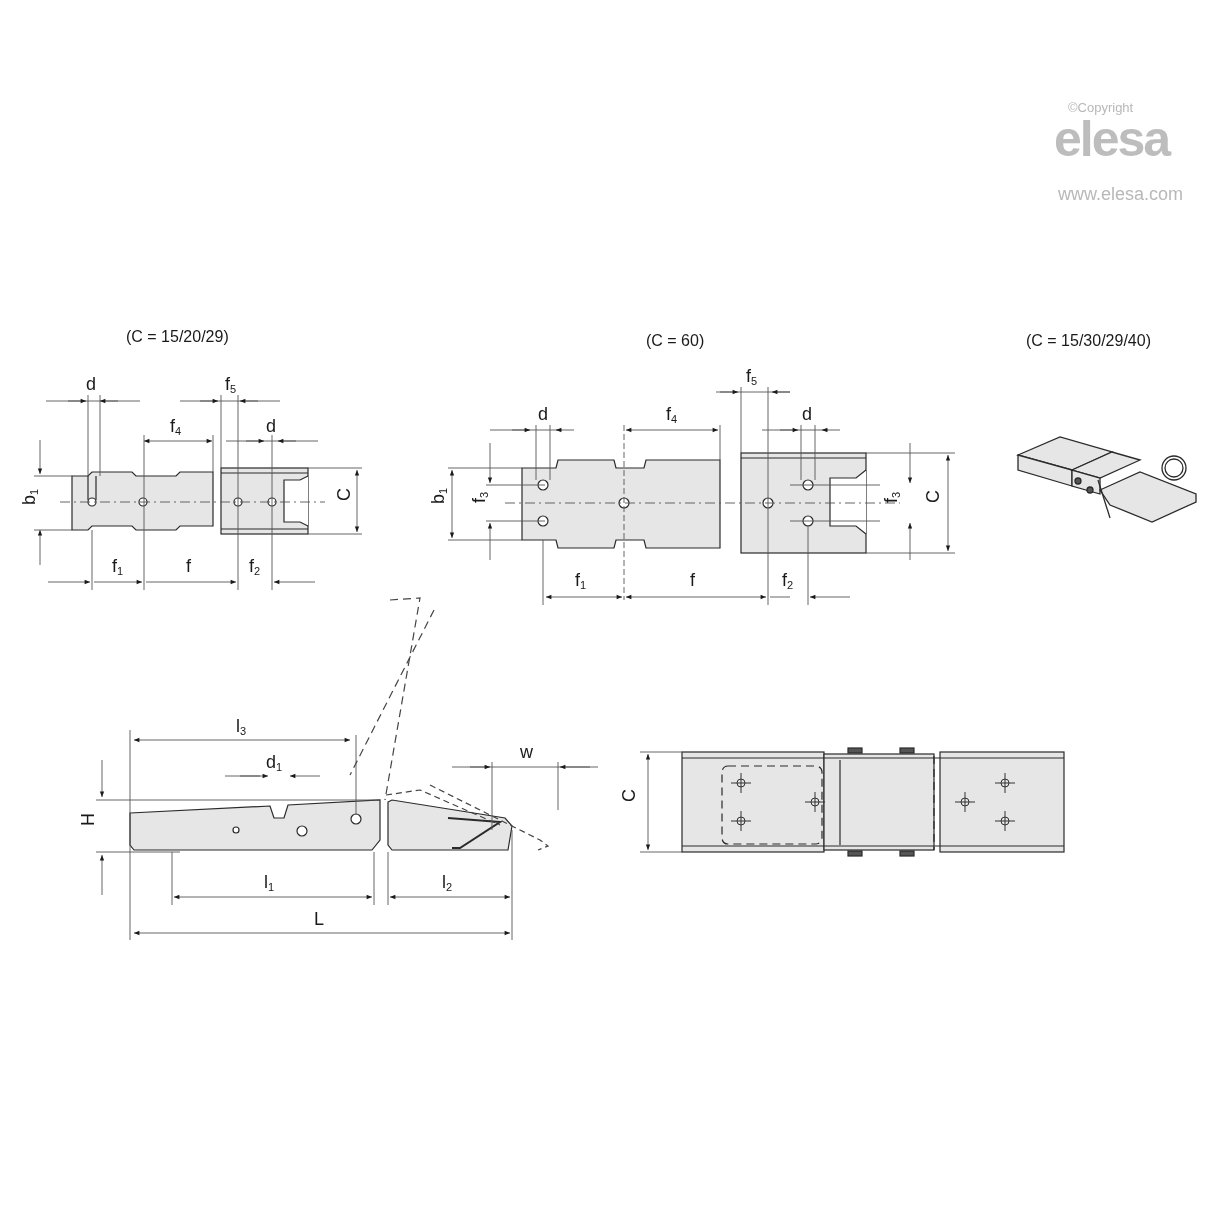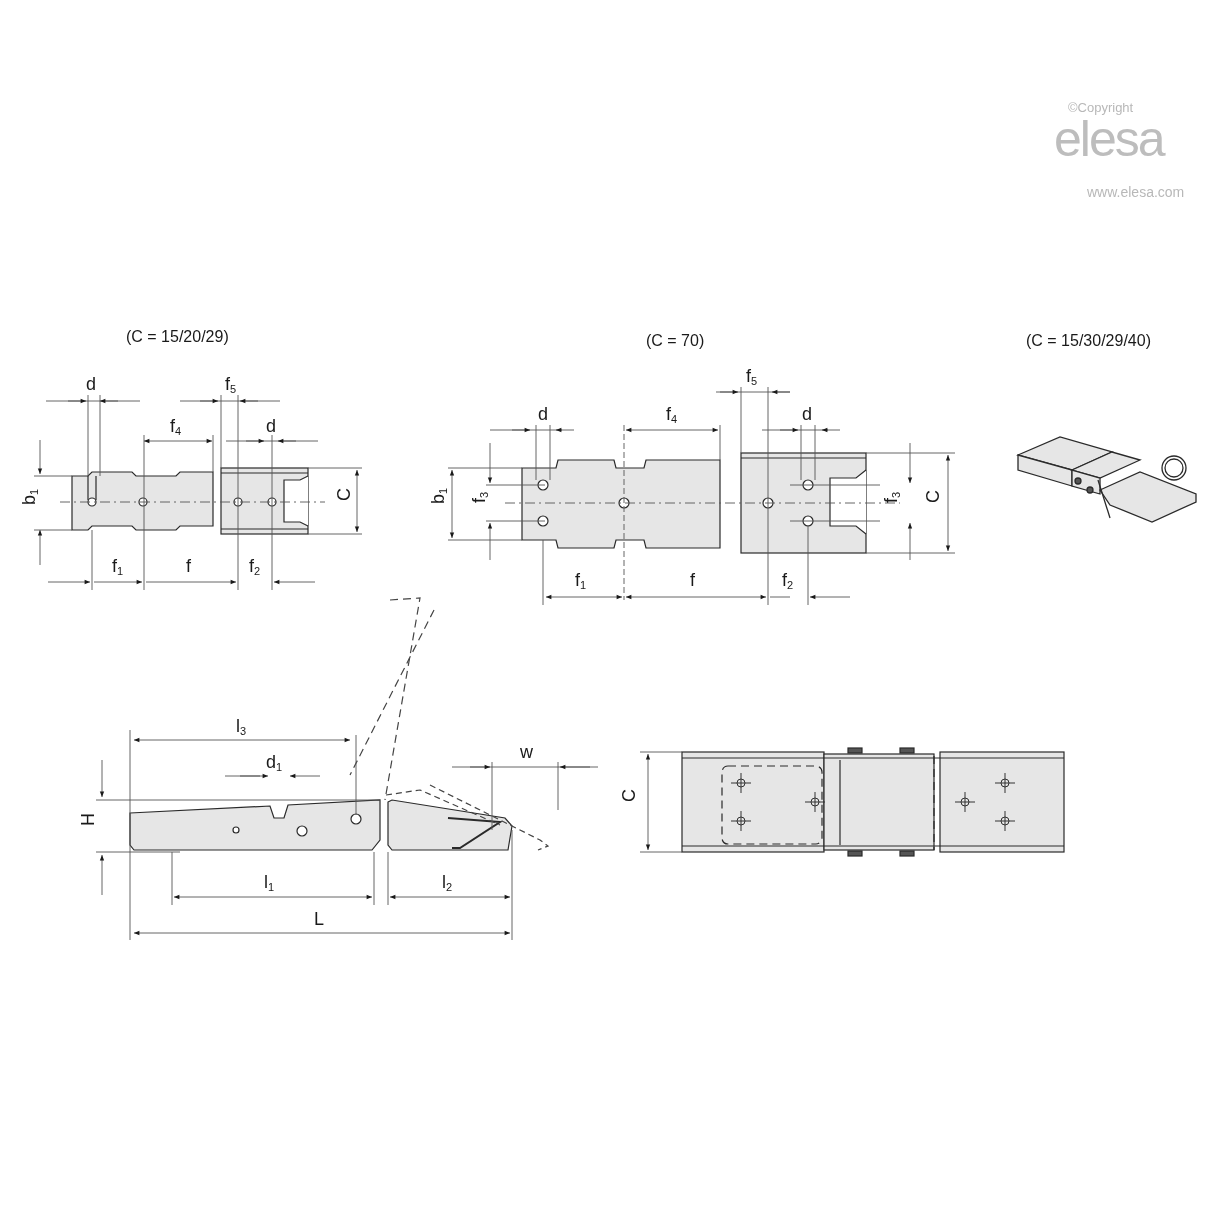--- a/index.html
+++ b/index.html
@@ -1,36 +1,36 @@
 <!DOCTYPE html>
 <html><head>
 <meta charset="utf-8">
 <style>
   html, body { margin: 0; padding: 0; background: #ffffff; }
   body { width: 1214px; height: 1214px; position: relative; overflow: hidden; font-family: "Liberation Sans", sans-serif; }
   .wm { position: absolute; left: 1052px; top: 96px; width: 160px; color: #b8b8b8; }
   .wm .cp { font-size: 13px; position: absolute; left: 16px; top: 4px; }
-  .wm .logo { font-size: 50px; font-weight: normal; position: absolute; left: 2px; top: 14px; letter-spacing: -2px; color: #bdbdbd; }
-  .wm .url { font-size: 14px; position: absolute; left: 6px; top: 88px; margin-left: 29px; }
+  .wm .logo { font-size: 50px; font-weight: bold; position: absolute; left: 2px; top: 14px; letter-spacing: -2px; color: #bdbdbd; }
+  .wm .url { font-size: 18px; position: absolute; left: 6px; top: 88px; }
   .caption { position: absolute; font-size: 16px; font-weight: normal; color: #1a1a1a; white-space: nowrap; }
   svg { position: absolute; left: 0; top: 0; }
   .lbl { font-family: "Liberation Sans Narrow", "Liberation Sans", sans-serif; font-size: 18px; fill: #1a1a1a; }
   .sub { font-size: 11px; }
 </style>
 </head>
 <body>
 
 <div class="wm">
   <span class="cp">©Copyright</span>
   <span class="logo">elesa</span>
   <span class="url">www.elesa.com</span>
 </div>
 
 <div class="caption" style="left:126px; top:328px;">(C = 15/20/29)</div>
-<div class="caption" style="left:646px; top:332px;">(C = 70)</div>
+<div class="caption" style="left:646px; top:332px;">(C = 60)</div>
 <div class="caption" style="left:1026px; top:332px;">(C = 15/30/29/40)</div>
 
 <svg width="1214" height="1214" viewBox="0 0 1214 1214">
   <defs>
     <marker id="ar" viewBox="0 0 10 10" refX="10" refY="5" markerWidth="9" markerHeight="6" orient="auto-start-reverse">
       <path d="M0,1 L10,5 L0,9 z" fill="#1a1a1a"></path>
     </marker>
   </defs>
 
   <g stroke="#2a2a2a" stroke-width="1.2">

